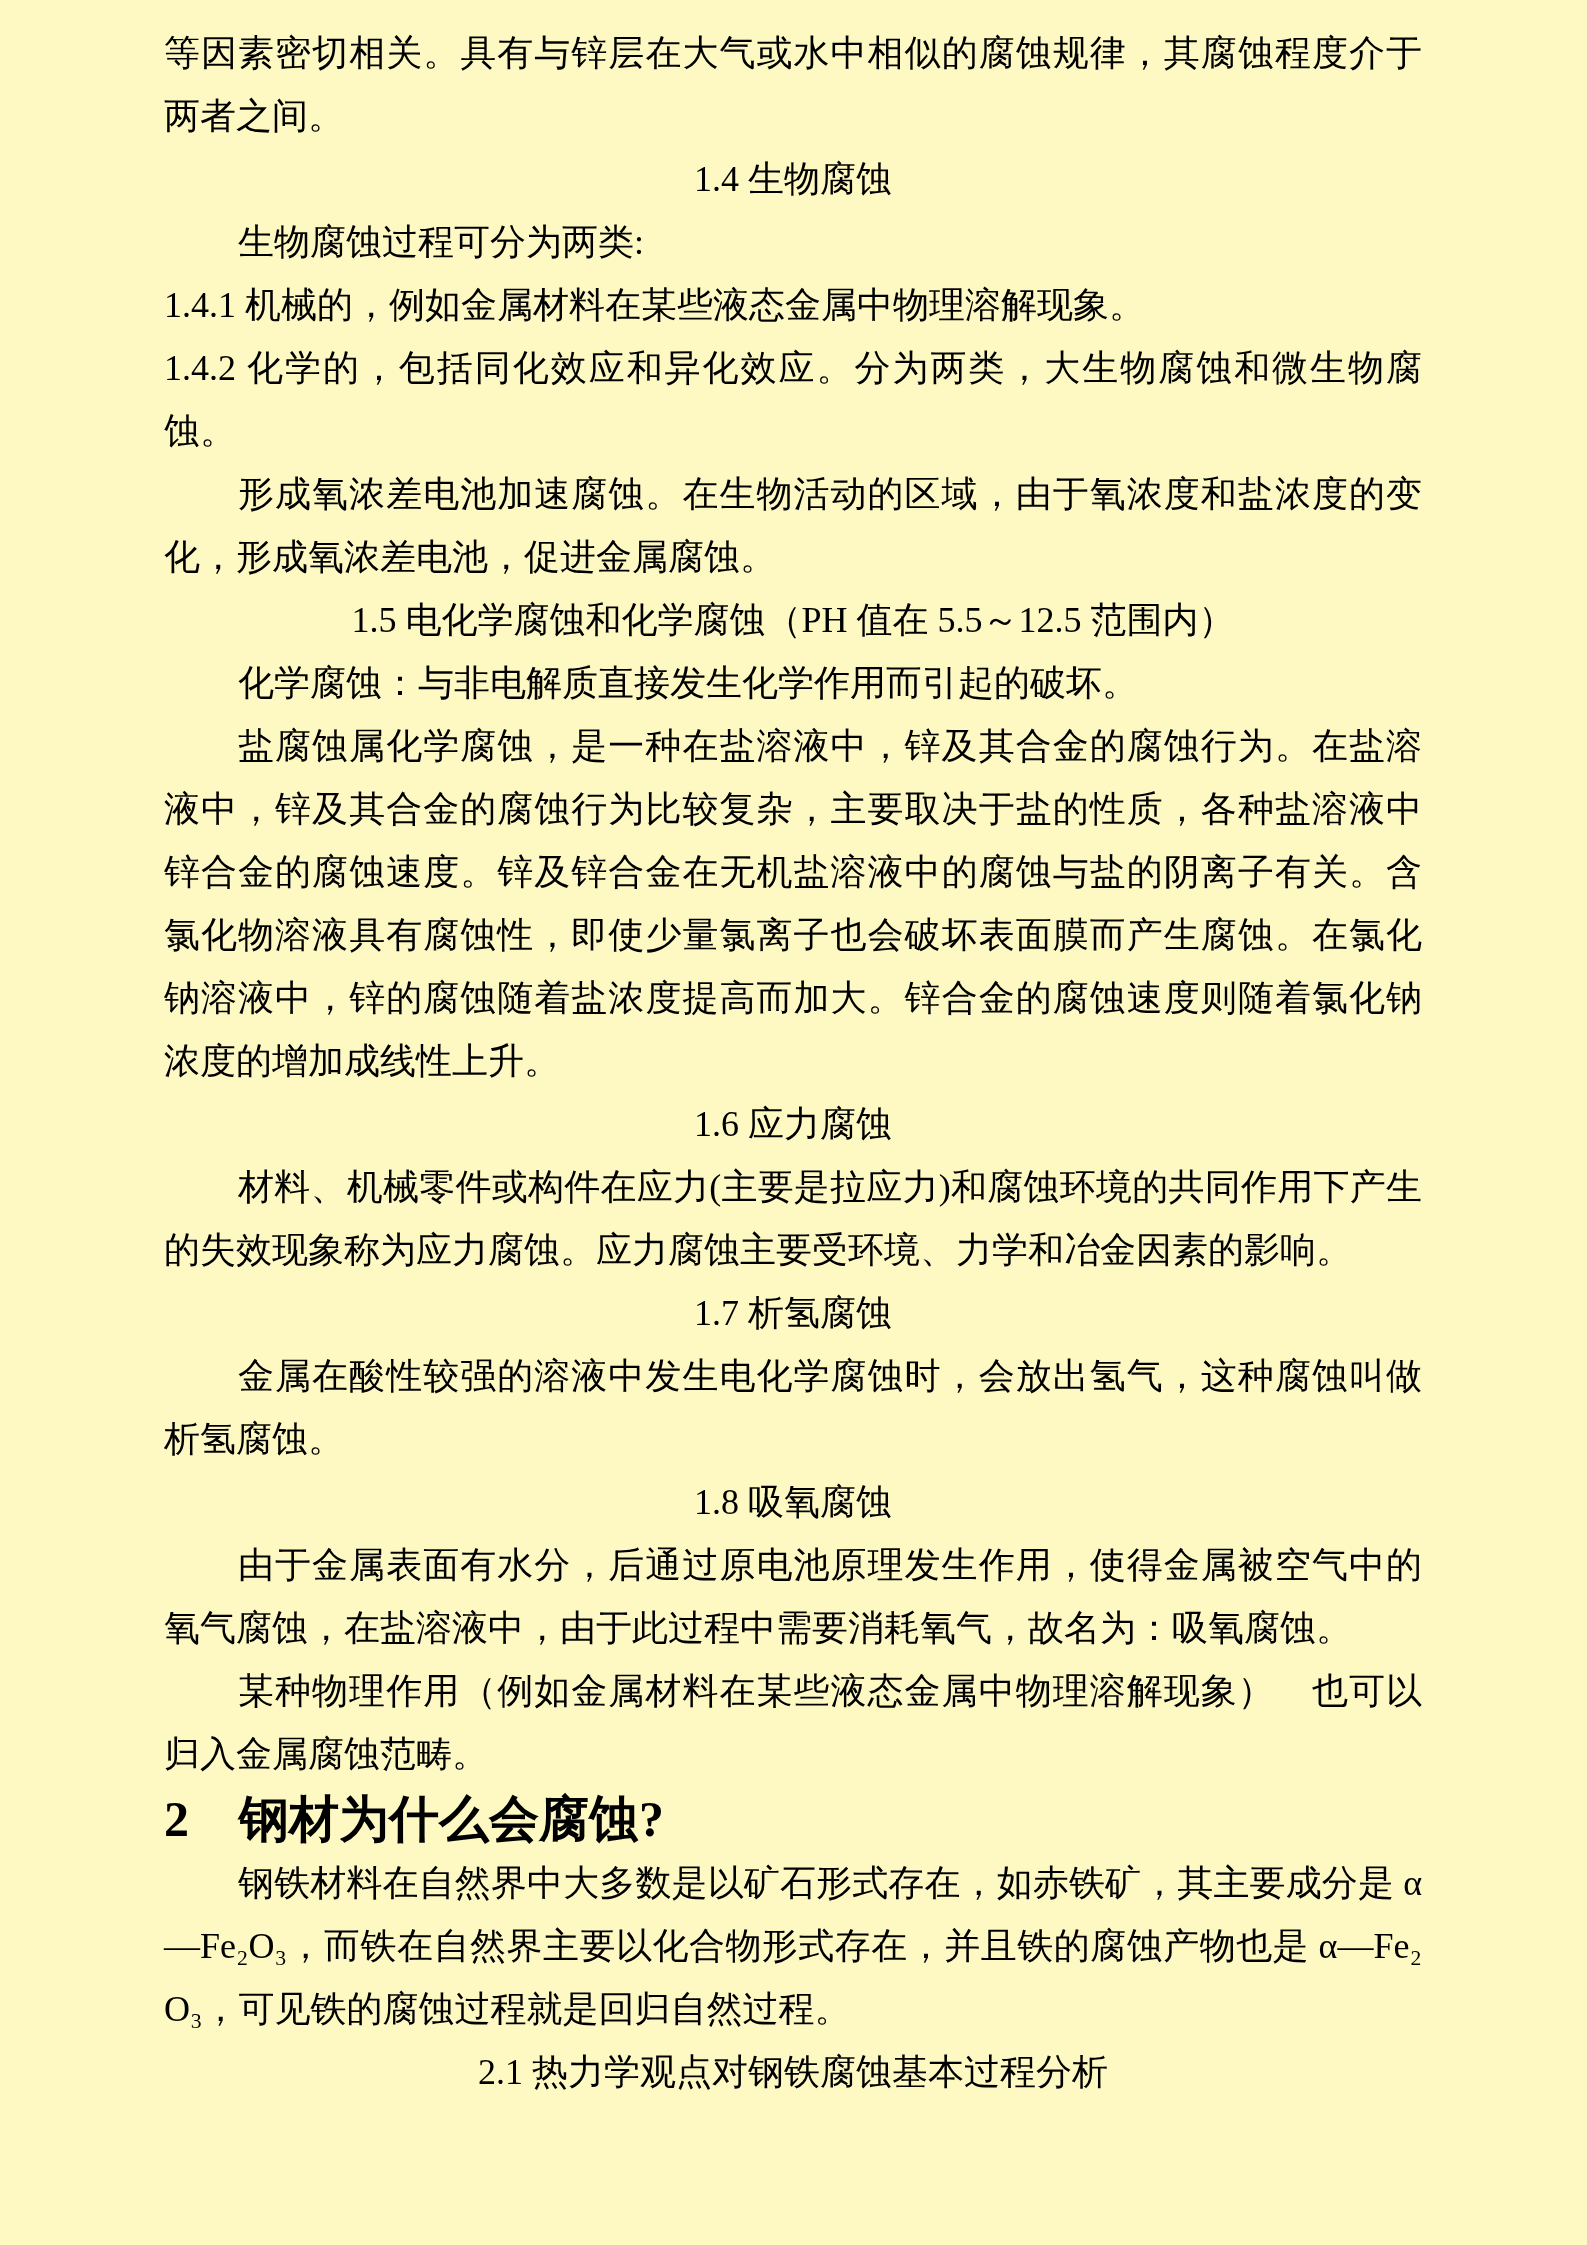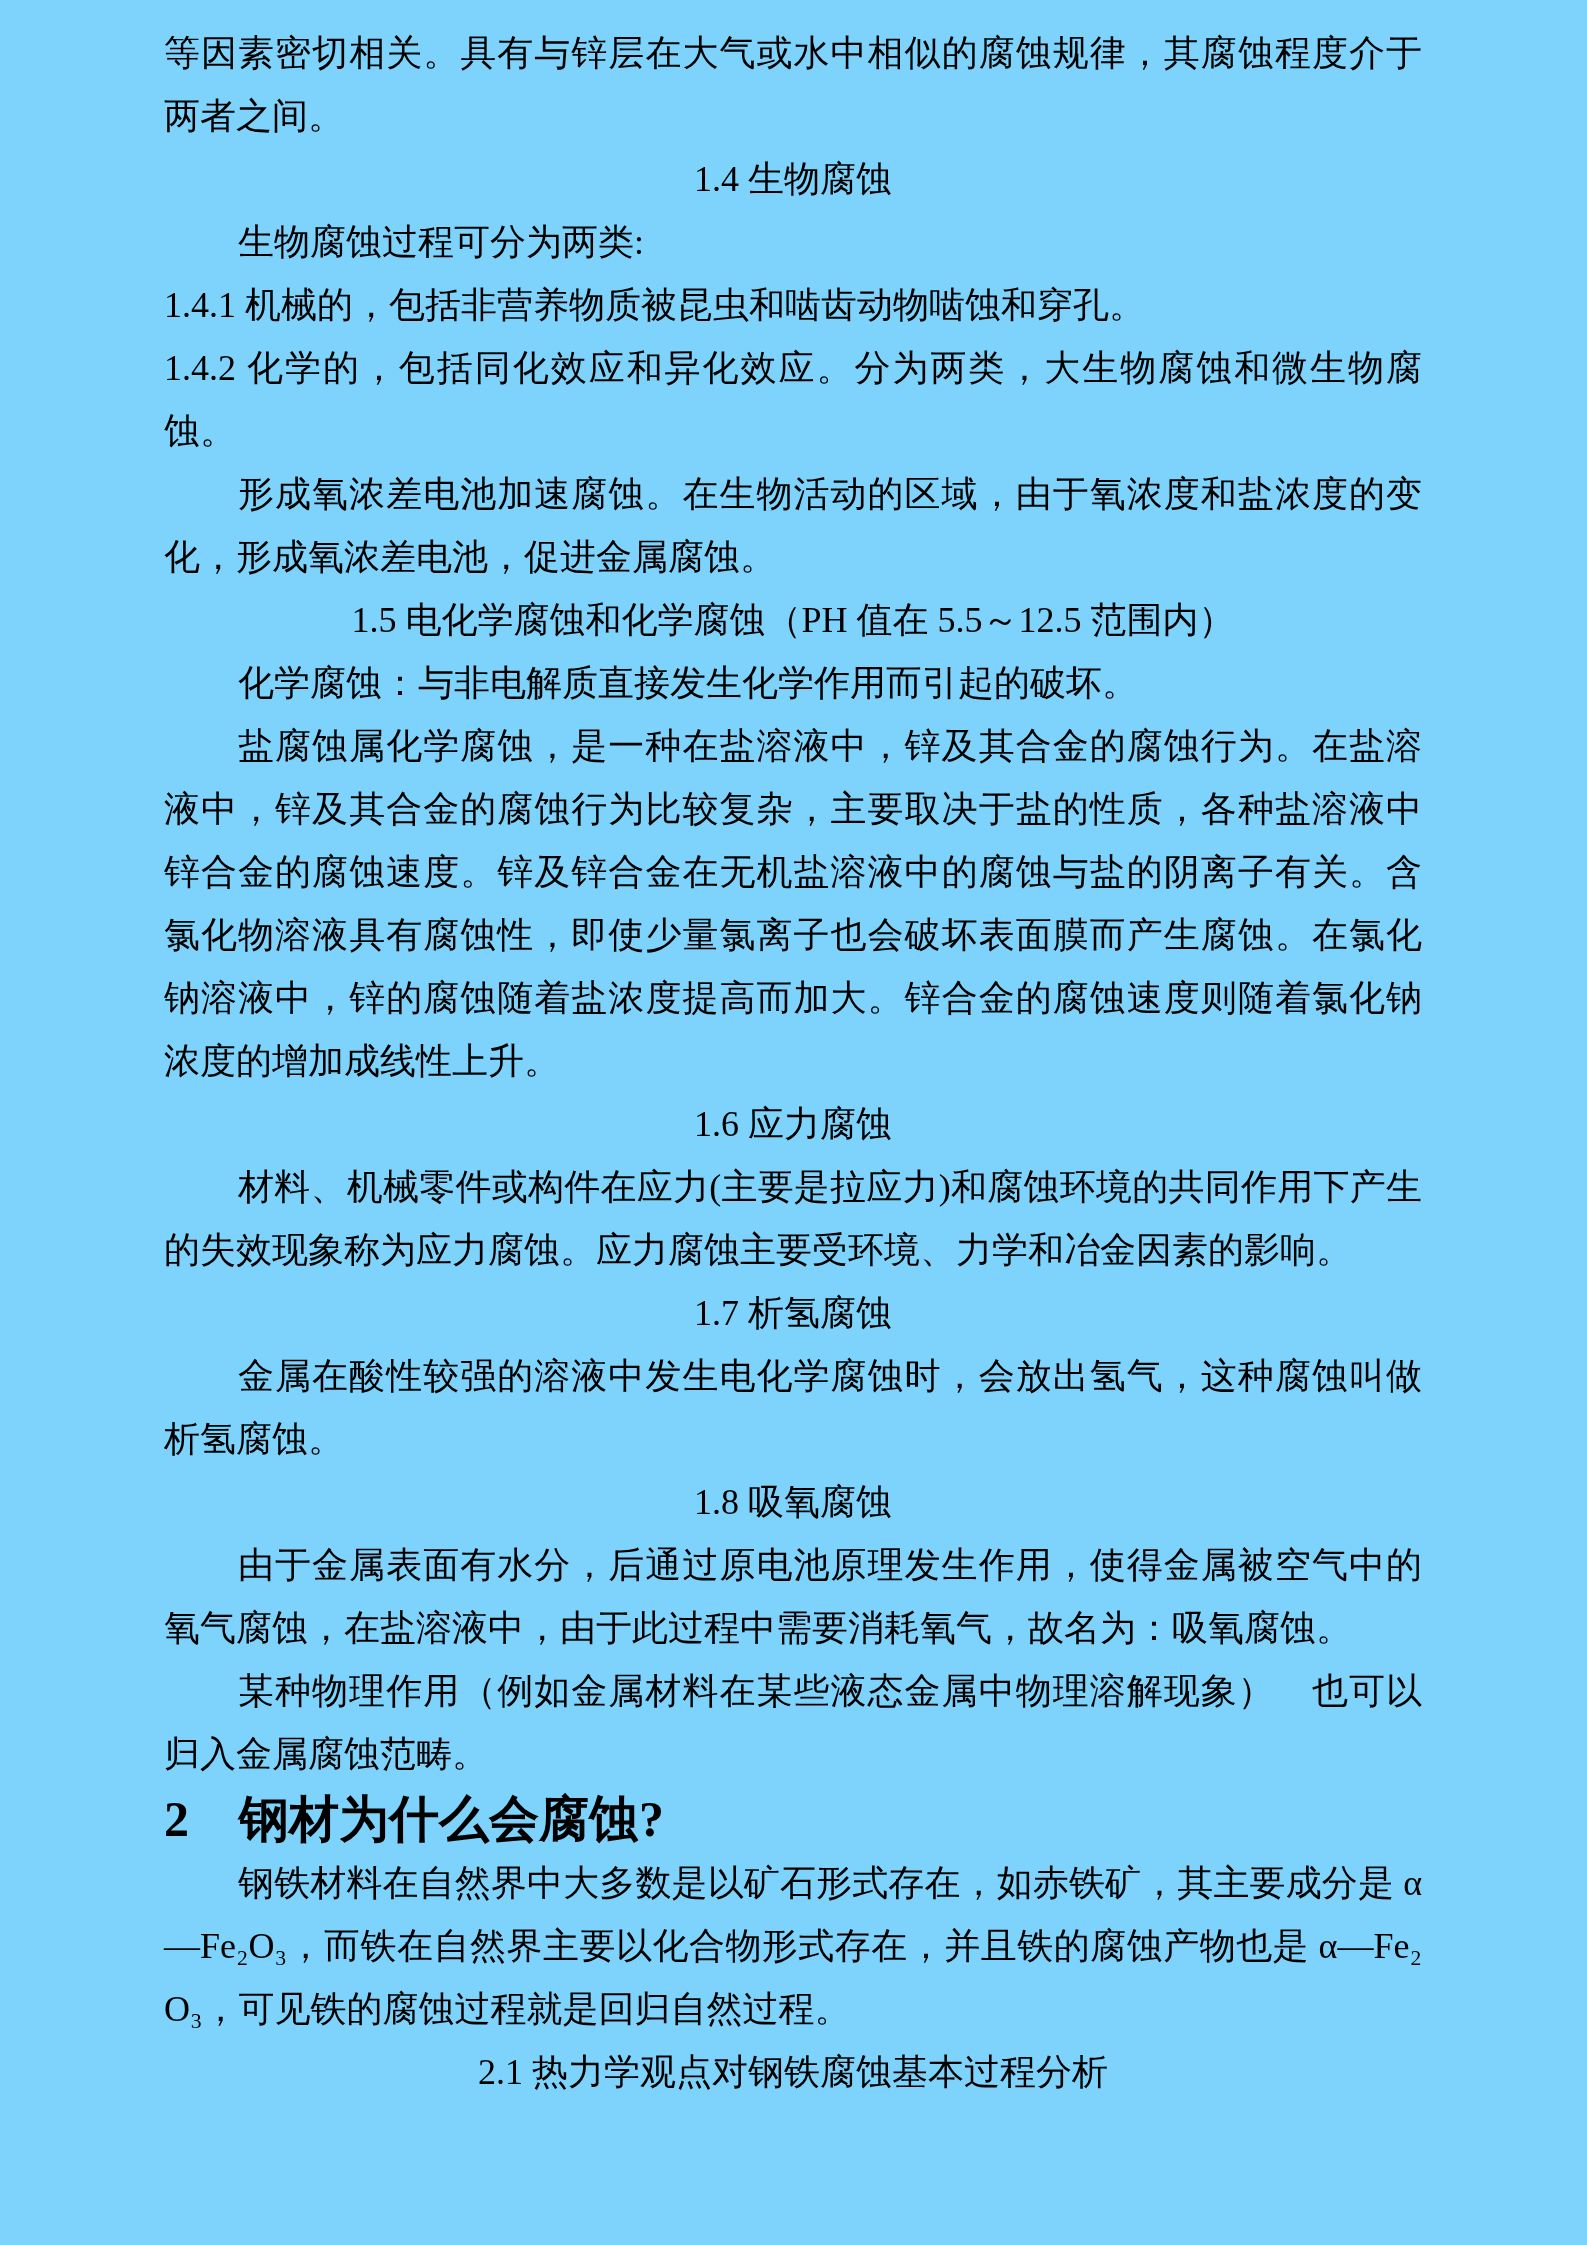--- a/index.html
+++ b/index.html
@@ -13,21 +13,21 @@
     position: relative;
     overflow: hidden;
     font-family: "Liberation Serif", "DejaVu Serif", serif;
     color: #000000;
   }
   .page {
     position: absolute;
     left: 0; top: 0;
     width: 1587px;
     height: 2245px;
-    background: #7dd3fc;
+    background: #fef9c3;
   }
   .content {
     position: absolute;
     left: 164px;
     top: 22px;
     width: 1258px;
   }
   .block {
     font-size: 36px;
     line-height: 63px;
@@ -53,21 +53,21 @@
   }
 </style>
 </head>
 <body>
 
 <div class="page">
   <div class="content">
       <div class="block">等因素密切相关。具有与锌层在大气或水中相似的腐蚀规律，其腐蚀程度介于两者之间。</div>
       <div class="block h3">1.4 生物腐蚀</div>
       <div class="block indent">生物腐蚀过程可分为两类:</div>
-      <div class="block">1.4.1 机械的，包括非营养物质被昆虫和啮齿动物啮蚀和穿孔。</div>
+      <div class="block">1.4.1 机械的，例如金属材料在某些液态金属中物理溶解现象。</div>
       <div class="block">1.4.2 化学的，包括同化效应和异化效应。分为两类，大生物腐蚀和微生物腐蚀。</div>
       <div class="block indent">形成氧浓差电池加速腐蚀。在生物活动的区域，由于氧浓度和盐浓度的变化，形成氧浓差电池，促进金属腐蚀。</div>
       <div class="block h3">1.5 电化学腐蚀和化学腐蚀（PH 值在 5.5～12.5 范围内）</div>
       <div class="block indent">化学腐蚀：与非电解质直接发生化学作用而引起的破坏。</div>
       <div class="block indent">盐腐蚀属化学腐蚀，是一种在盐溶液中，锌及其合金的腐蚀行为。在盐溶液中，锌及其合金的腐蚀行为比较复杂，主要取决于盐的性质，各种盐溶液中锌合金的腐蚀速度。锌及锌合金在无机盐溶液中的腐蚀与盐的阴离子有关。含氯化物溶液具有腐蚀性，即使少量氯离子也会破坏表面膜而产生腐蚀。在氯化钠溶液中，锌的腐蚀随着盐浓度提高而加大。锌合金的腐蚀速度则随着氯化钠浓度的增加成线性上升。</div>
       <div class="block h3">1.6 应力腐蚀</div>
       <div class="block indent">材料、机械零件或构件在应力(主要是拉应力)和腐蚀环境的共同作用下产生的失效现象称为应力腐蚀。应力腐蚀主要受环境、力学和冶金因素的影响。</div>
       <div class="block h3">1.7 析氢腐蚀</div>
       <div class="block indent">金属在酸性较强的溶液中发生电化学腐蚀时，会放出氢气，这种腐蚀叫做析氢腐蚀。</div>
       <div class="block h3">1.8 吸氧腐蚀</div>

